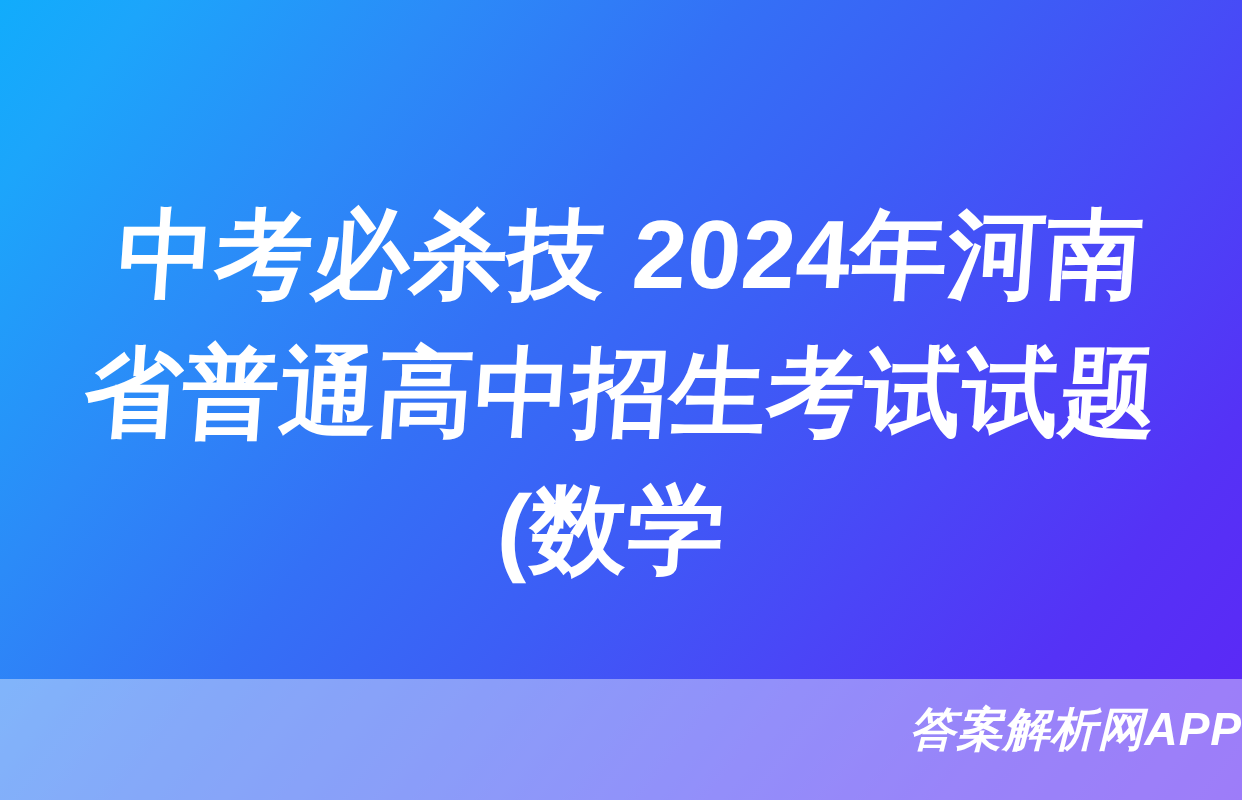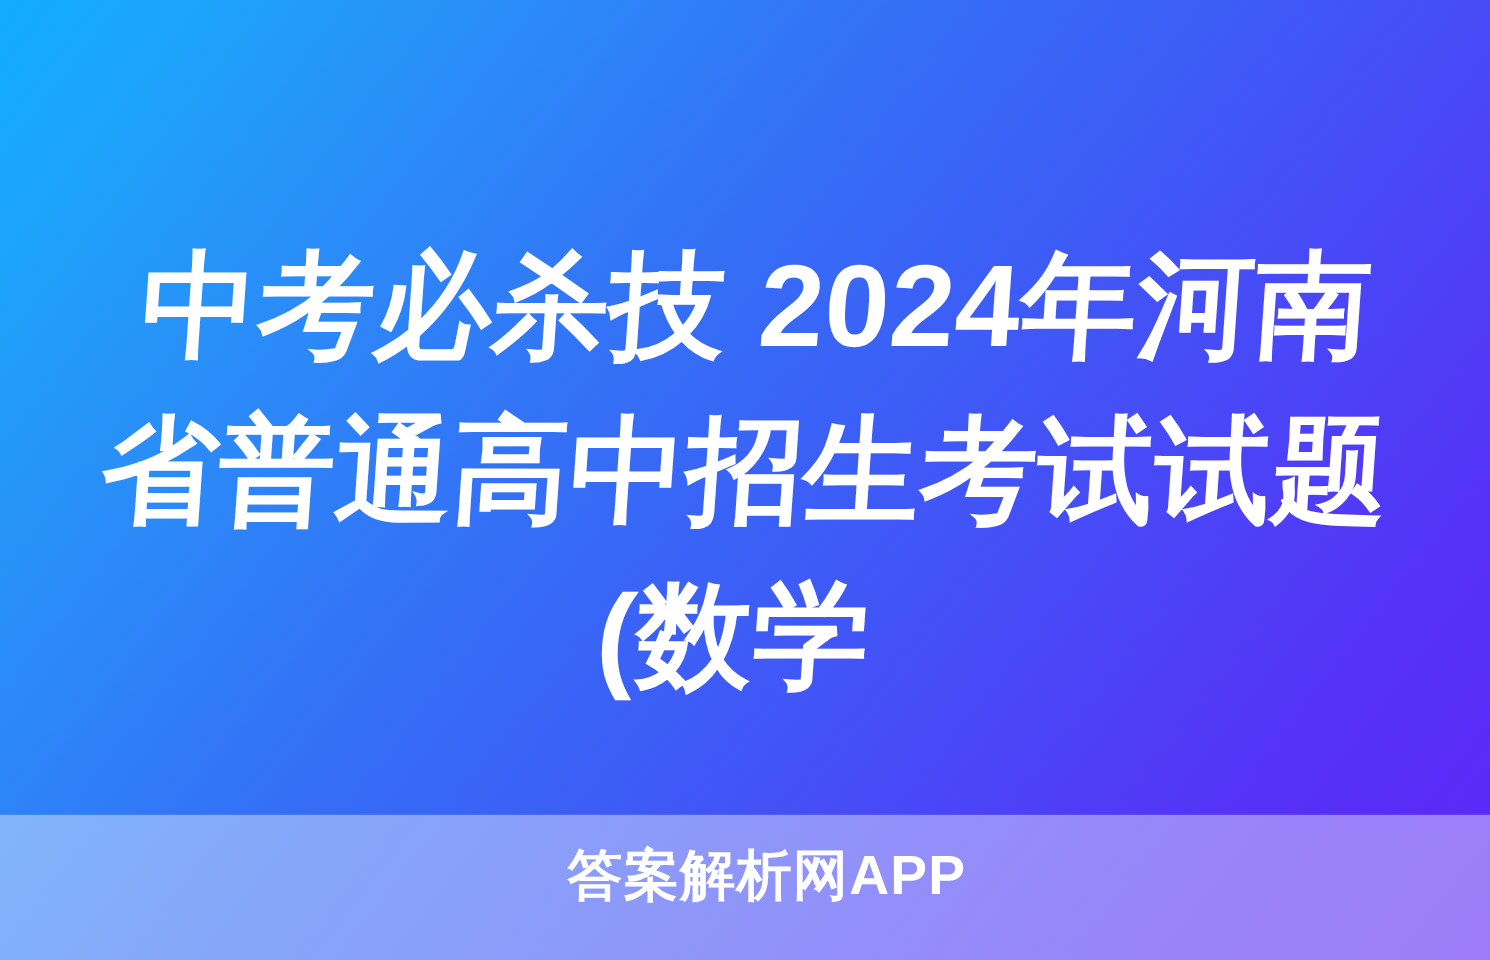--- a/index.html
+++ b/index.html
@@ -62,24 +62,25 @@
     white-space: pre-wrap;
     word-break: break-word;
   }
 
   
   .app-mark {
     position: absolute;
     left: 0;
     right: 0;
     top: 706px;
-    text-align: center;
+    text-align: right;
     color: #ffffff;
     font-size: 46px;
     font-weight: bold;
+    font-style: italic;
     letter-spacing: 1px;
     line-height: 1;
     padding-left: 36px;
   }
 </style>
 </head>
 <body>
 
 <div class="poster">
 

